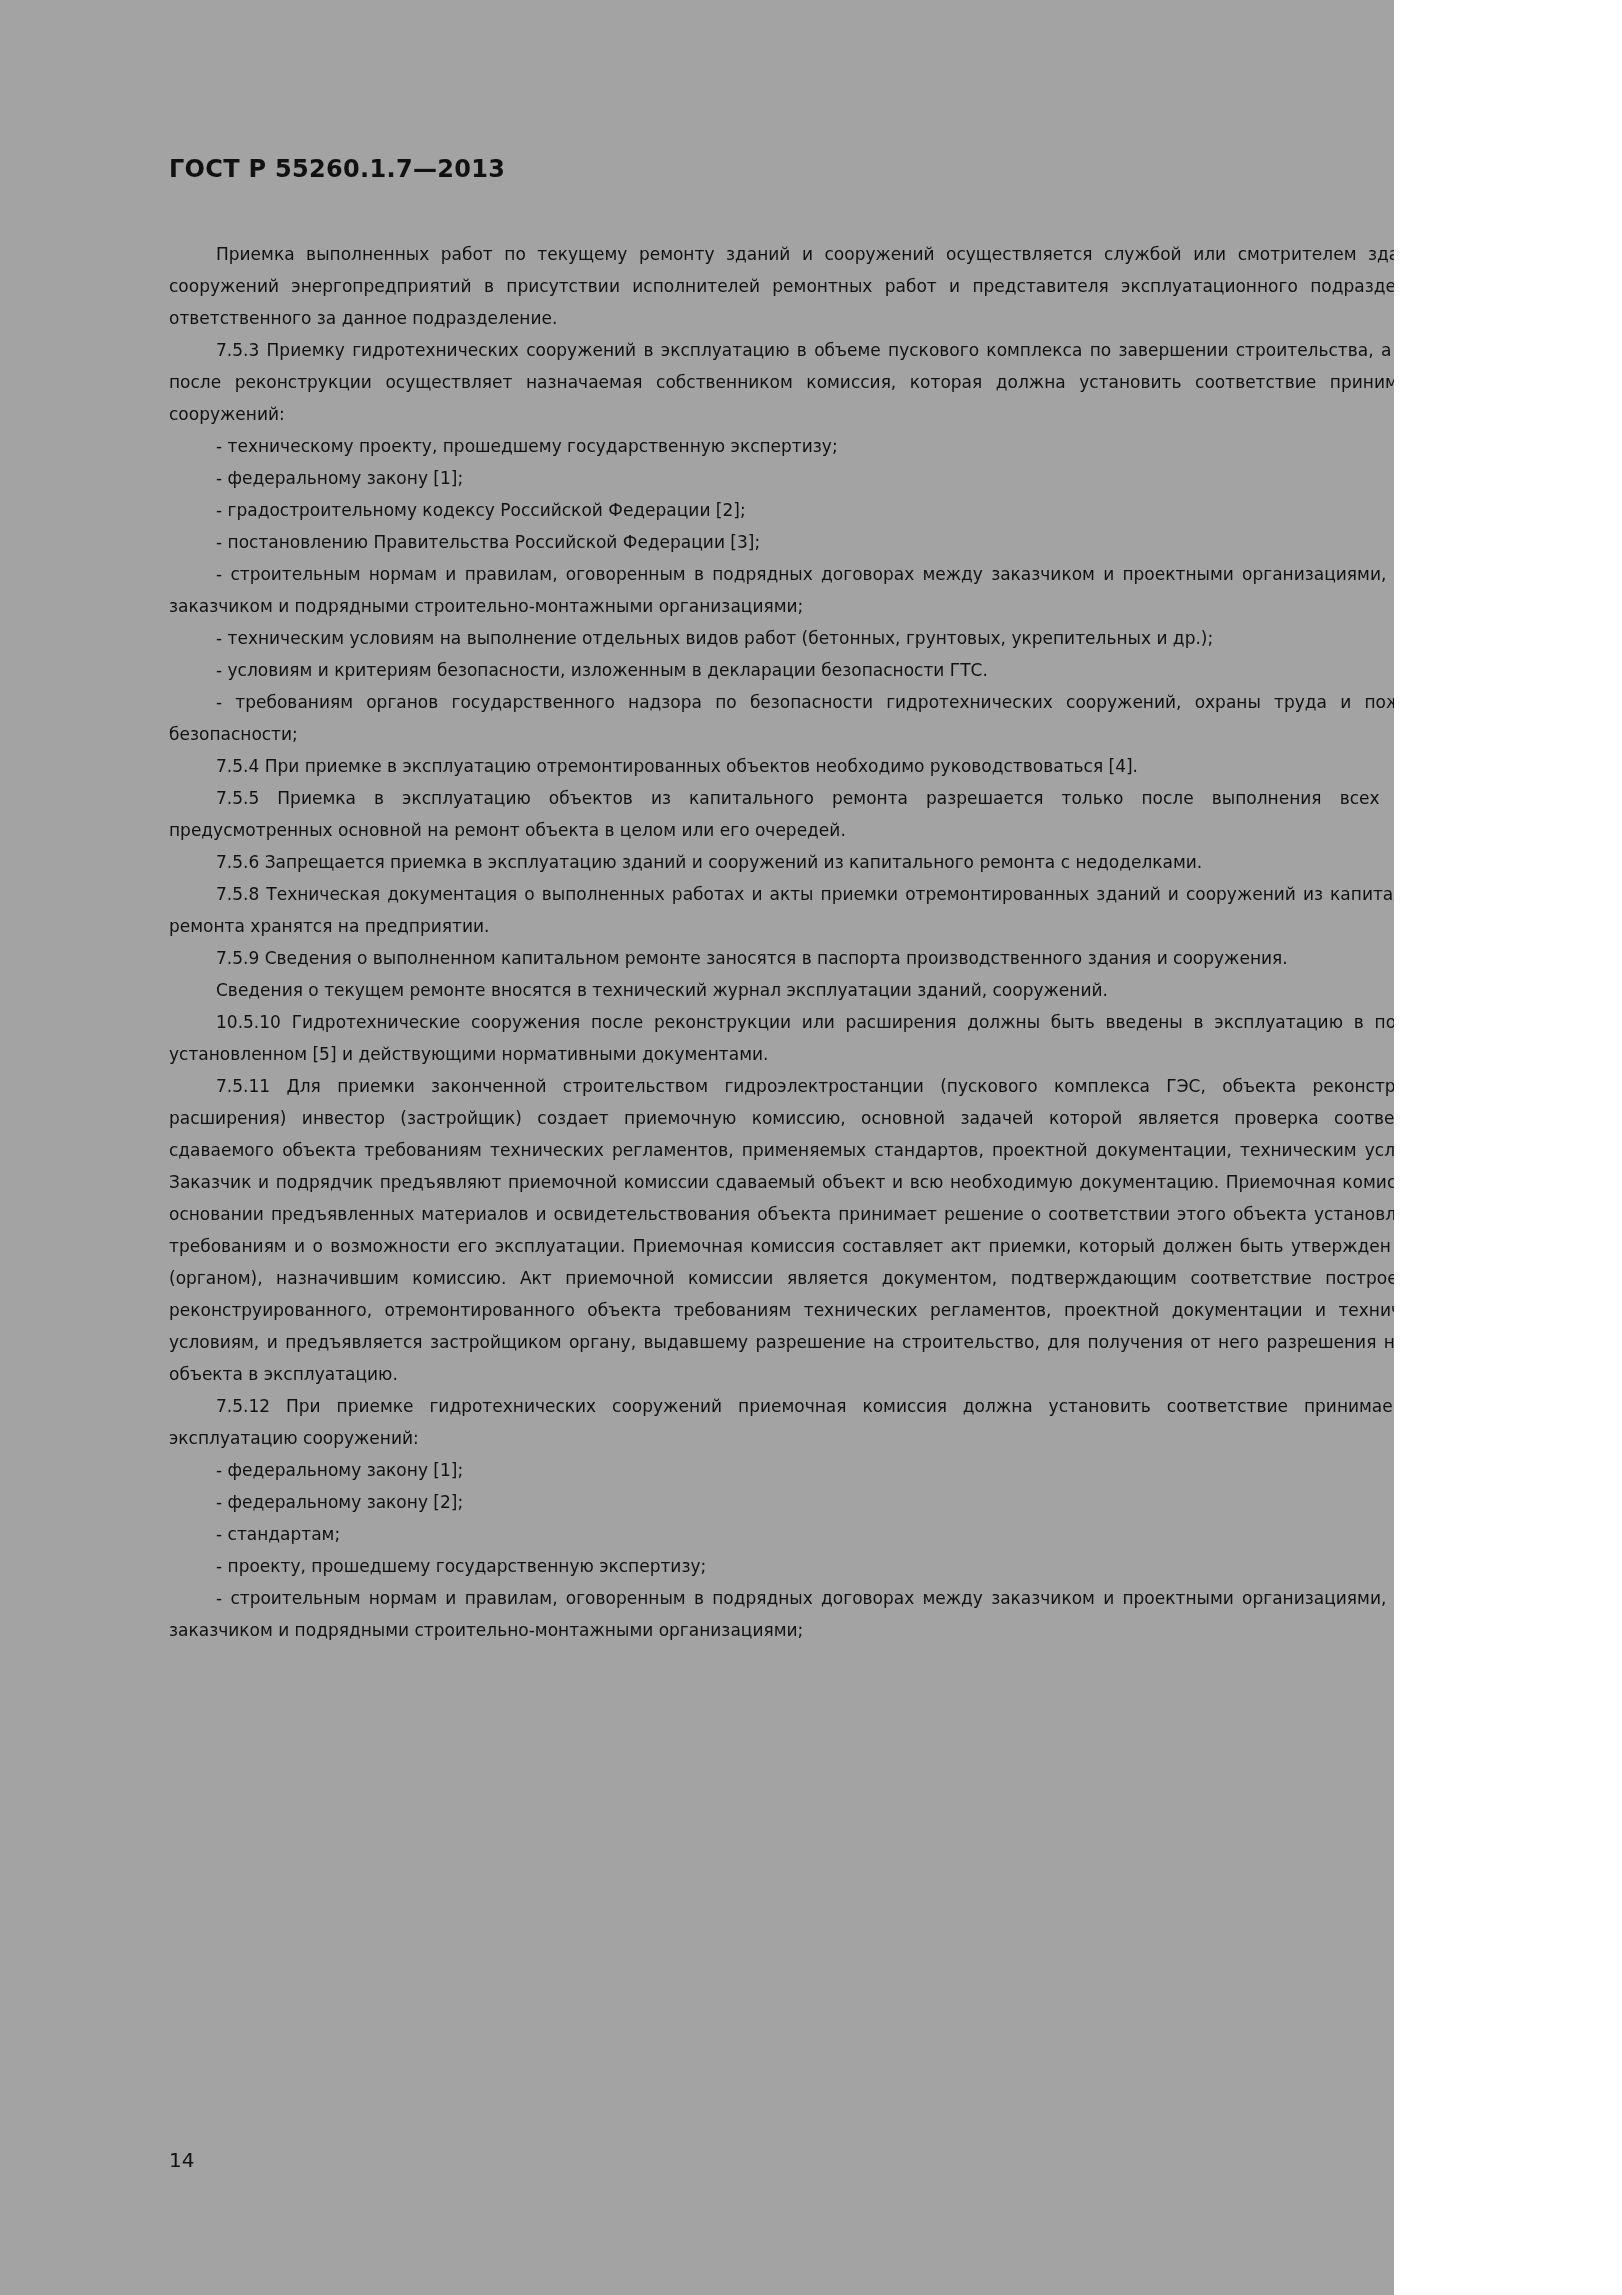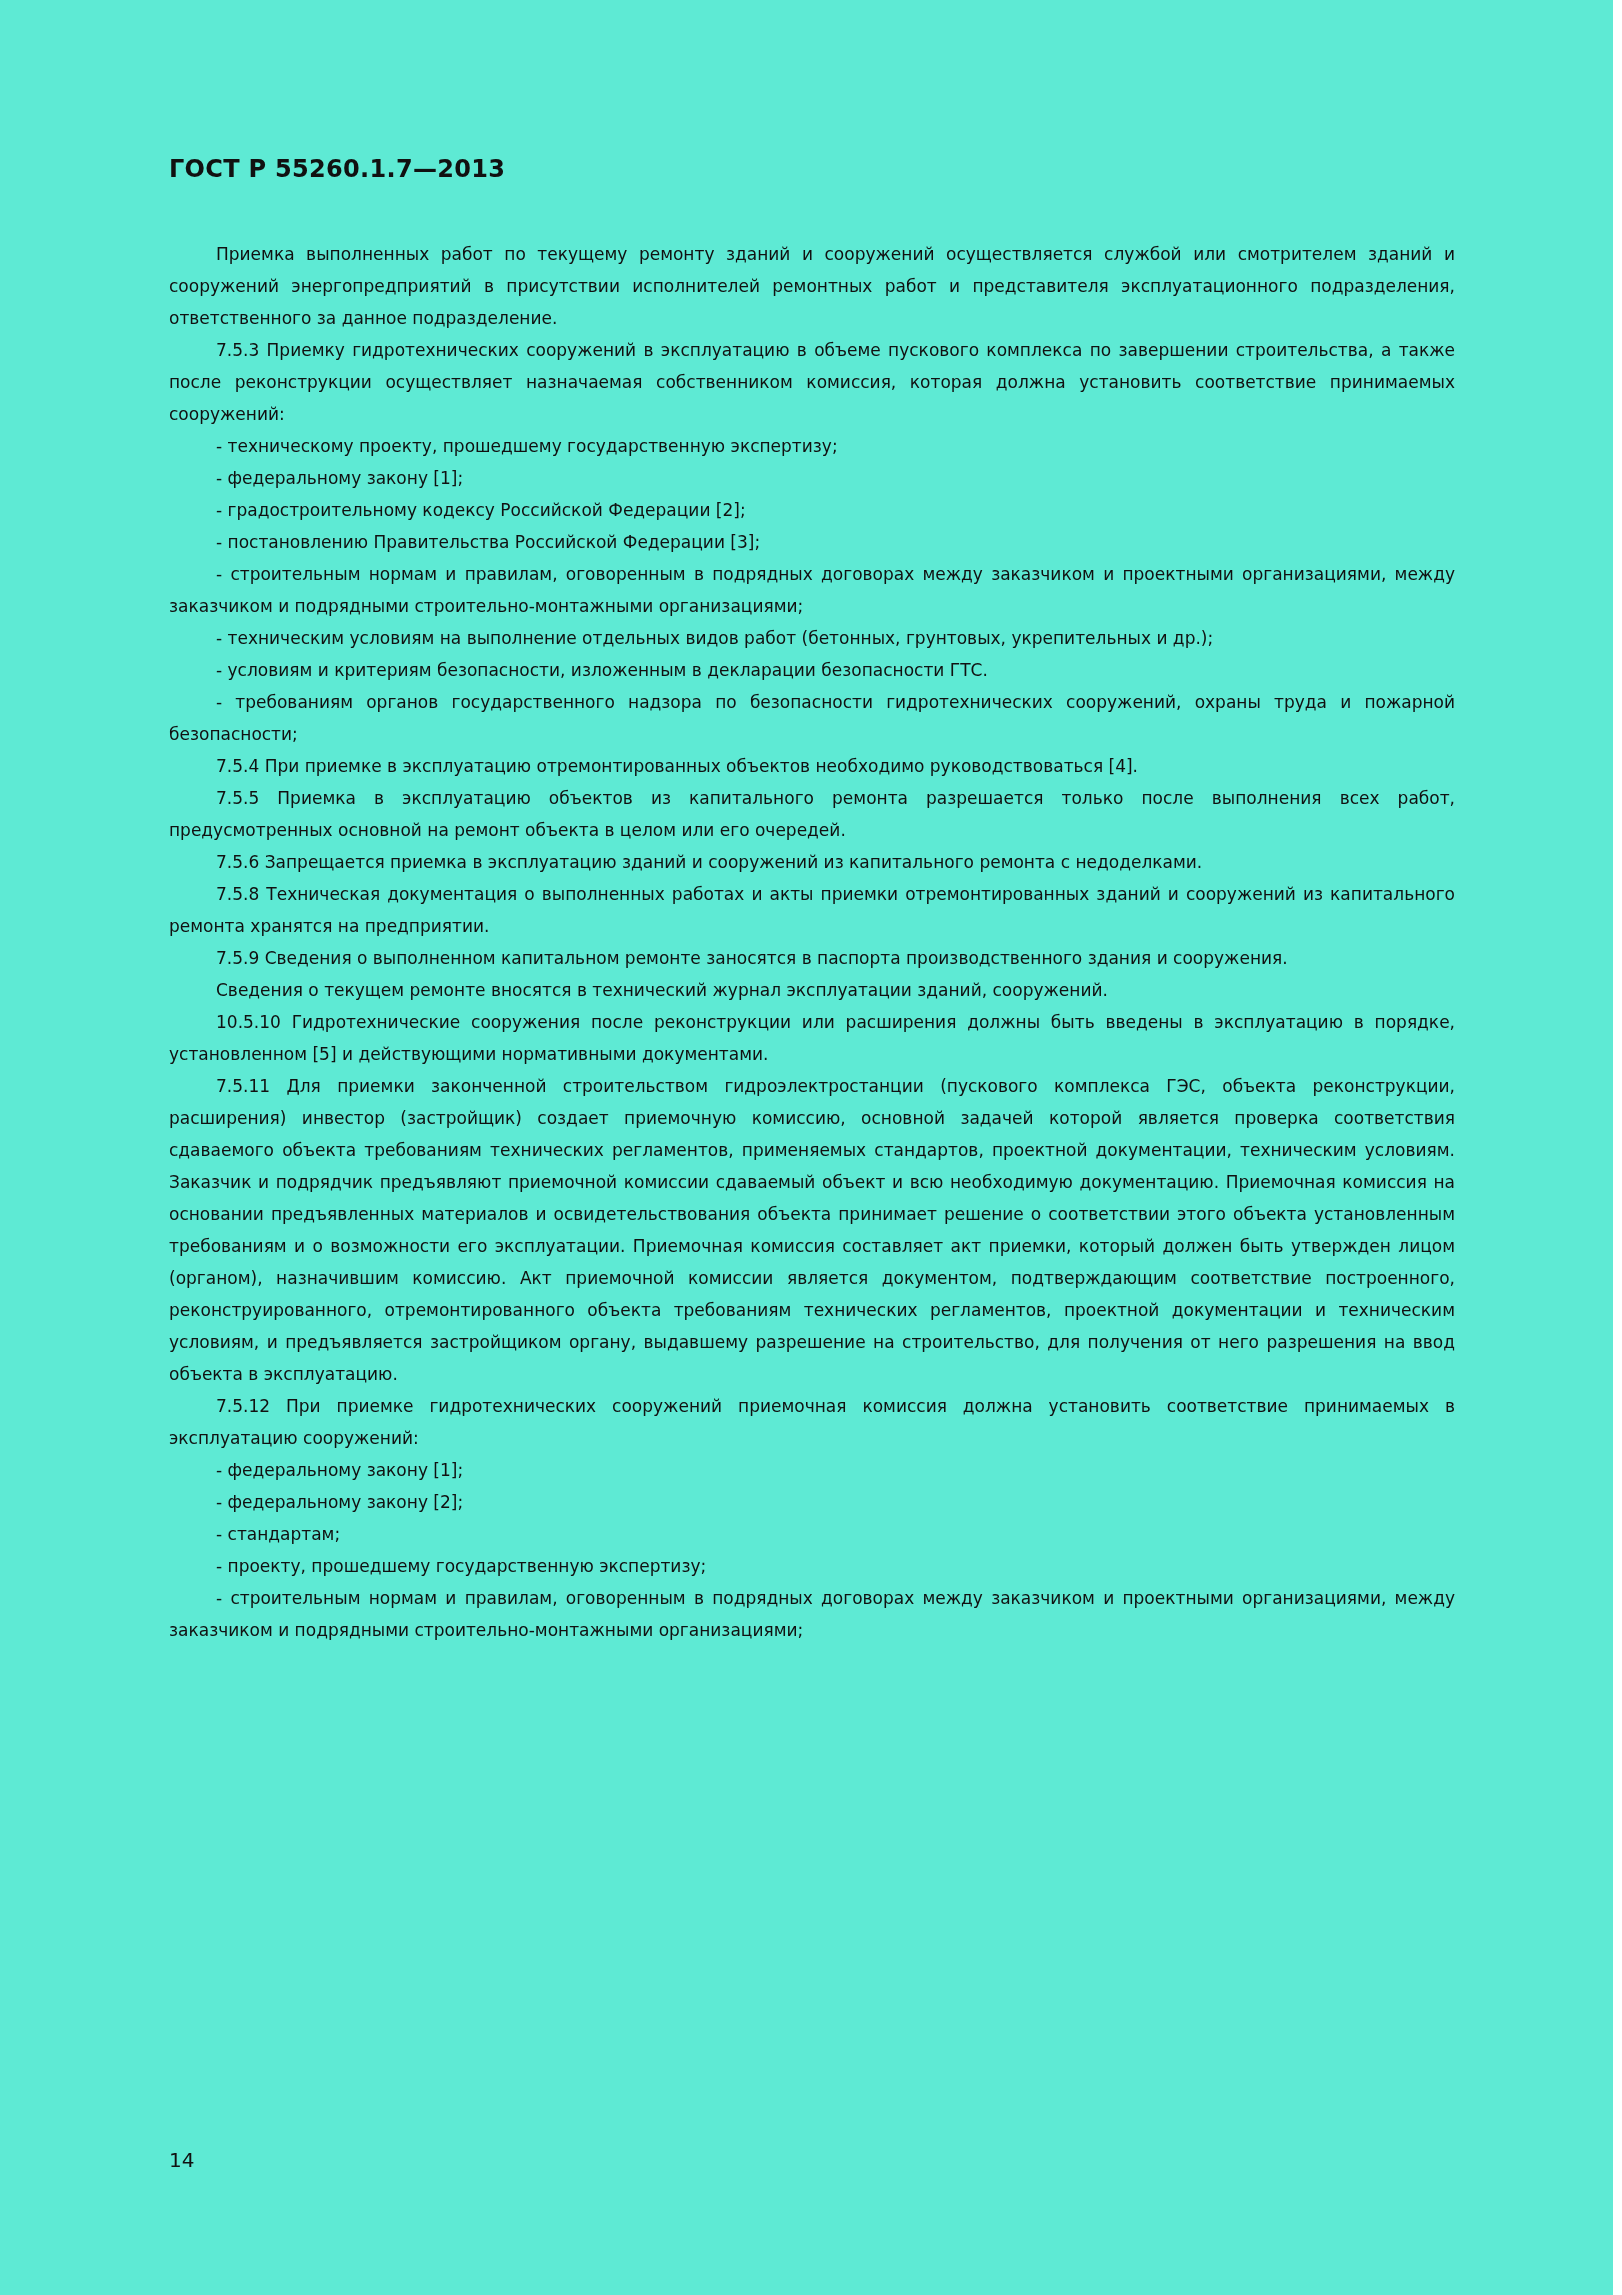--- a/index.html
+++ b/index.html
@@ -1,24 +1,24 @@
 <!DOCTYPE html>
 <html style="font-size:10.5px"><head>
 <meta charset="utf-8">
 <style>
   html, body {
     margin: 0;
     padding: 0;
     background: #ffffff;
   }
   .page {
-    width: 1613px;
+    width: 1394px;
     height: 2295px;
     position: relative;
-    background: #5eead4;
+    background: #a3a3a3;
     font-family: "DejaVu Sans", "Liberation Sans", sans-serif;
     color: #111111;
     box-sizing: border-box;
     overflow: hidden;
   }
   .content {
     position: absolute;
     left: 169px;
     top: 156px;
     width: 1286px;

